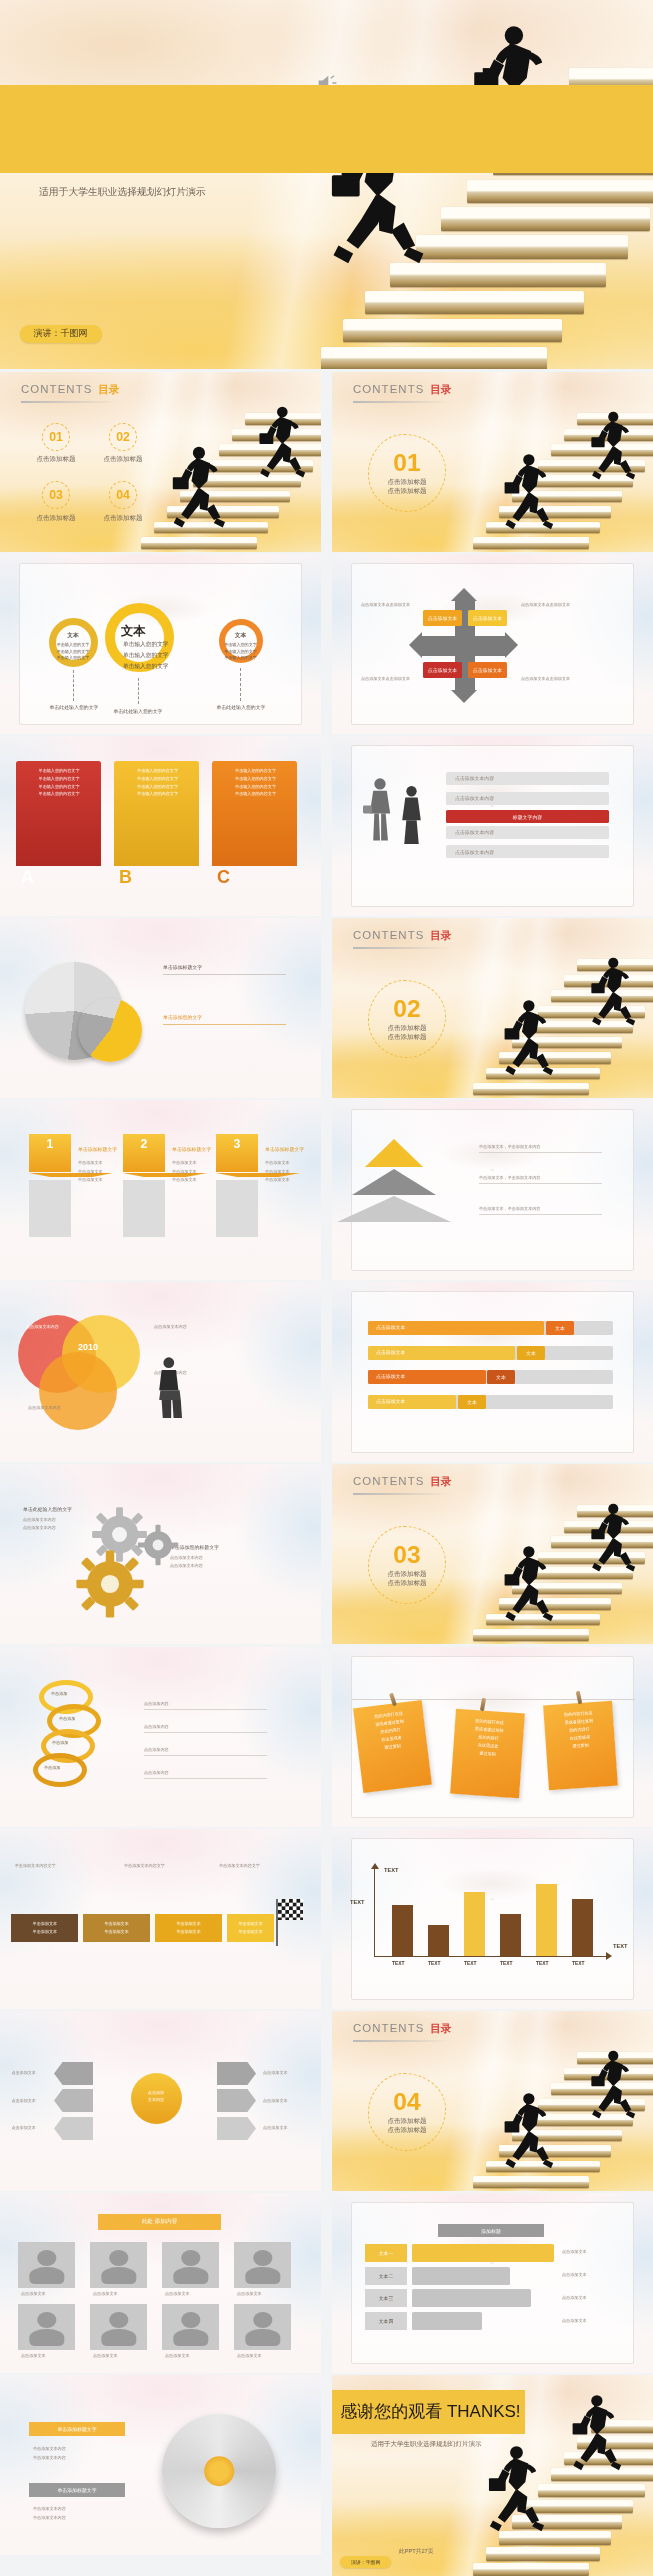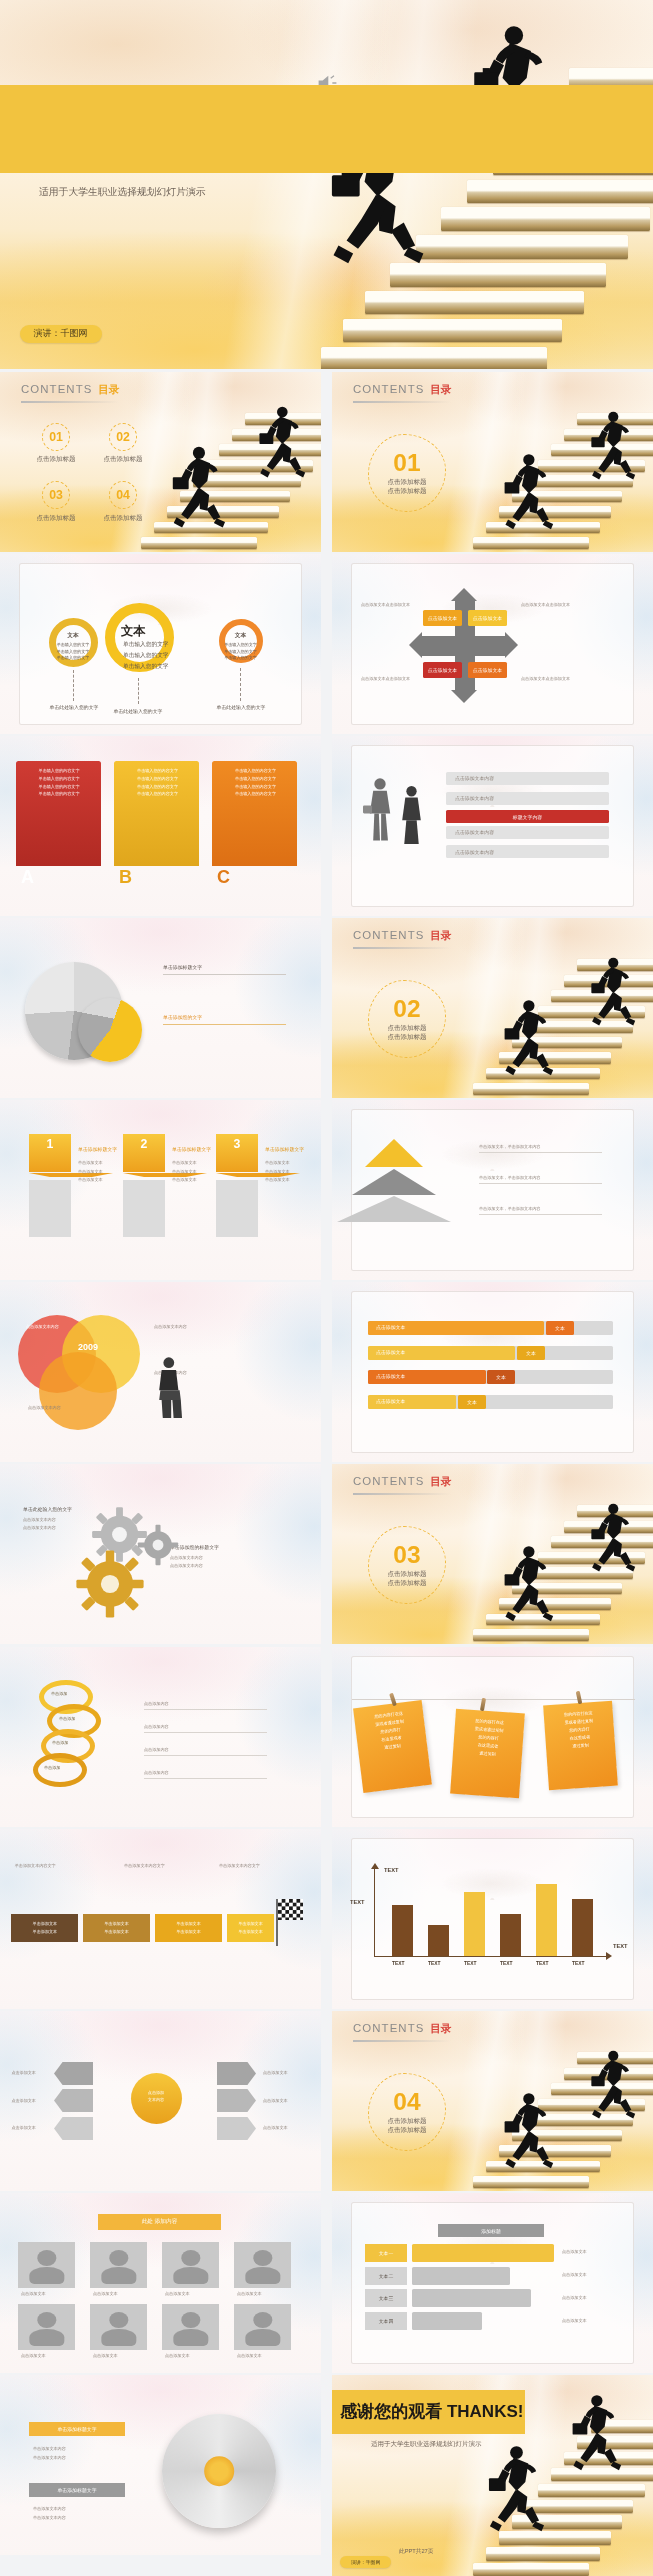--- a/index.html
+++ b/index.html
@@ -106,21 +106,21 @@
 
   .sec-ring{
     position:absolute; border:1.6px dashed #f0b93c; border-radius:46% 54% 50% 50%/52% 46% 54% 48%;
     display:flex; flex-direction:column; align-items:center; justify-content:center;
   }
   .sec-num{ color:#f2ae1c; font-weight:bold; }
   .sec-line{ color:#6b6057; white-space:nowrap; }
 
   
   .thanks-band{ position:absolute; background:#f2c33f; display:flex; align-items:center; }
-  .thanks-text{ color:#1d1a17; font-weight:bold; white-space:nowrap; }
+  .thanks-text{ color:#1d1a17; font-weight:normal; white-space:nowrap; }
   .thanks-sub{ position:absolute; color:#6e6258; white-space:nowrap; }
   .thanks-count{ position:absolute; color:#6e6258; white-space:nowrap; }
 
   
   .t { position:absolute; white-space:nowrap; }
   .ph { color:#8d8178; }
 
   
   .ring{ position:absolute; border-radius:50%; }
   .ring-txt{ position:absolute; text-align:center; color:#5c5148; }
@@ -603,21 +603,21 @@
     <div class="t ph" style="left:147px; top:106px; font-size:4.1px;">单击添加文本，单击添加文本内容</div>
     <div class="t" style="left:147px; top:114px; width:123px; height:0.8px; background:#d9d4cf;"></div>
   </div>
 
   <div class="slide half" style="left:0; top:1282px;">
     <div class="bg-paper"></div>
 
     <div class="pie" style="left:18px;  top:33px; width:78px; height:78px; background:rgba(232,76,58,.82);"></div>
     <div class="pie" style="left:62px;  top:33px; width:78px; height:78px; background:rgba(246,200,45,.80);"></div>
     <div class="pie" style="left:39px;  top:70px; width:78px; height:78px; background:rgba(244,160,36,.82);"></div>
-    <div class="t" style="left:78px; top:60px; font-size:9px; color:#fff; font-weight:bold;">2009</div>
+    <div class="t" style="left:78px; top:60px; font-size:9px; color:#fff; font-weight:bold;">2010</div>
 
     <div class="t ph" style="left:26px;  top:42px; font-size:4.1px; color:#fff;">点击添加文本内容</div>
     <div class="t ph" style="left:154px; top:42px; font-size:4.1px;">点击添加文本内容</div>
     <div class="t ph" style="left:154px; top:88px; font-size:4.1px;">点击添加文本内容</div>
     <div class="t ph" style="left:28px;  top:123px; font-size:4.1px;">点击添加文本内容</div>
 
     <div class="runner" style="left:152px; top:72px; width:36px; height:69px;">
       <svg viewBox="0 0 60 110">
           <g fill="#3a3a3a">
             <circle cx="28" cy="12" r="9"></circle>

